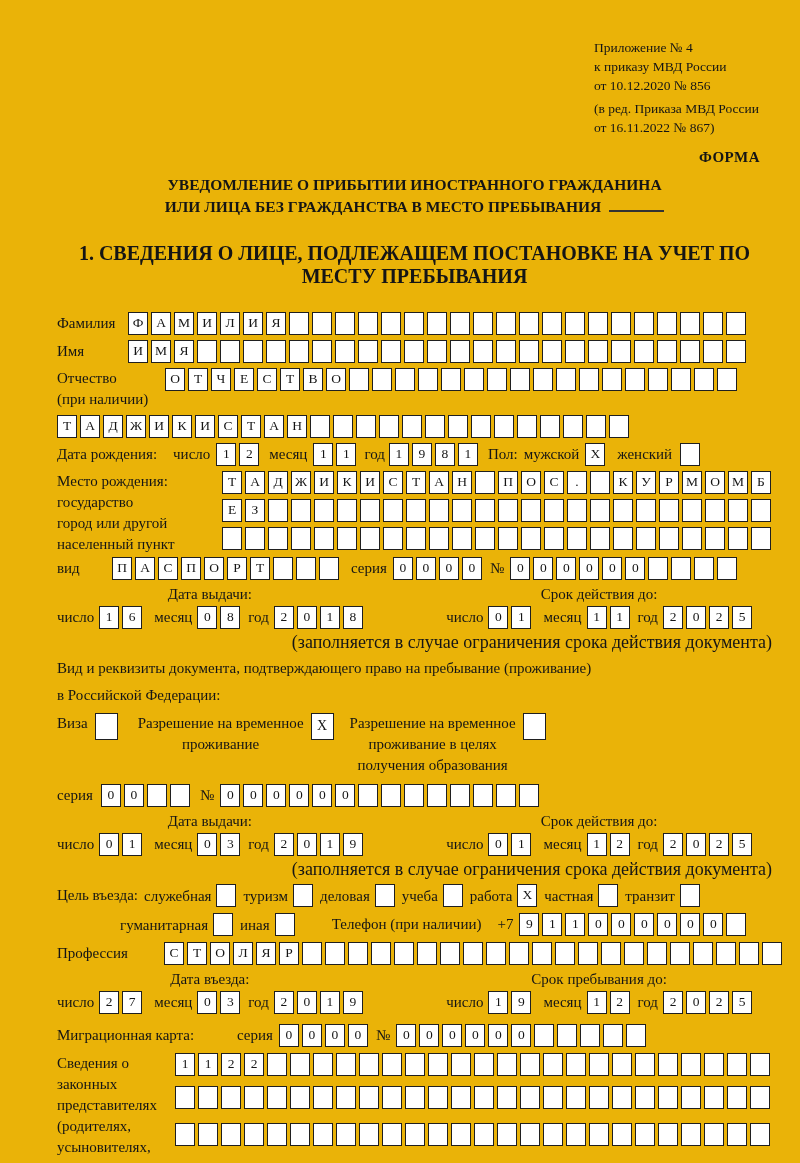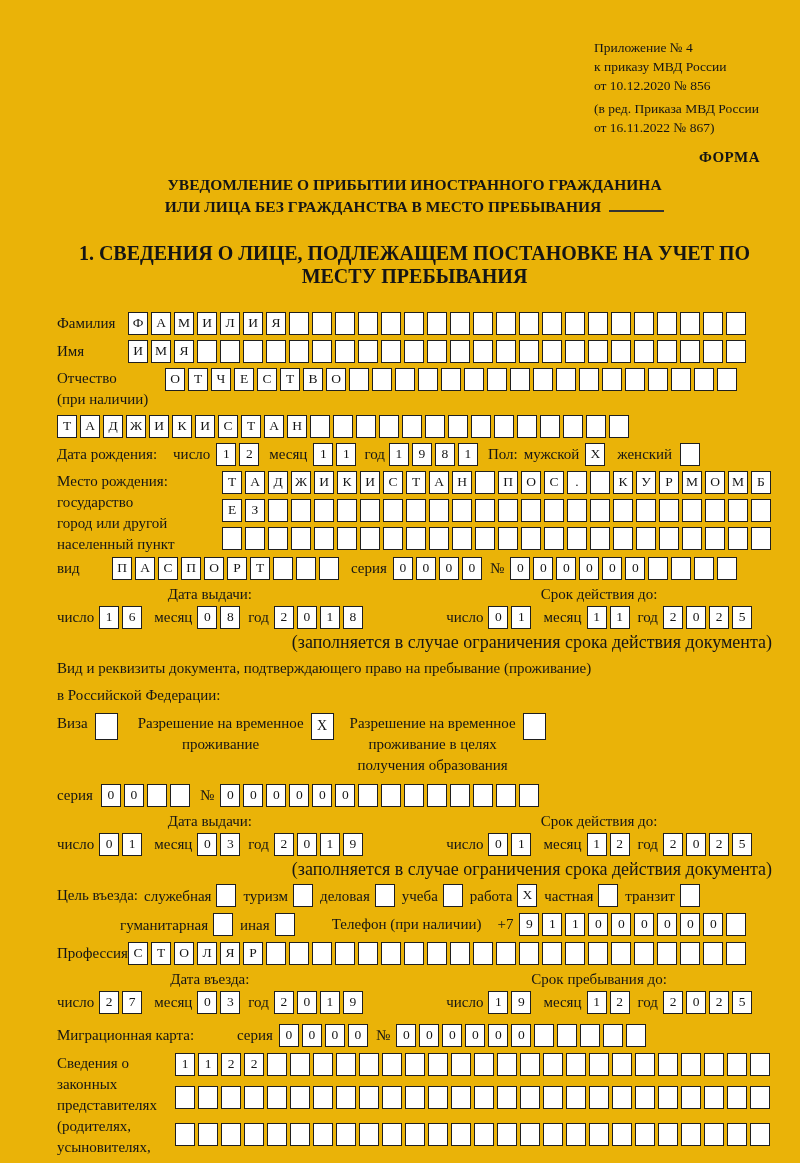--- a/index.html
+++ b/index.html
@@ -597,21 +597,21 @@
           <span class="cell">0</span>
           <span class="cell">0</span>
           <span class="cell">0</span>
           <span class="cell">0</span>
           <span class="cell">0</span>
           <span class="cell">0</span>
           <span class="cell"></span>
         </span>
     </div>
 
-    <div class="frow" style="">
+    <div class="frow" style="gap:36px;">
       <span class="lab w71">Профессия</span>
       <span class="cells">
           <span class="cell">С</span>
           <span class="cell">Т</span>
           <span class="cell">О</span>
           <span class="cell">Л</span>
           <span class="cell">Я</span>
           <span class="cell">Р</span>
           <span class="cell"></span>
           <span class="cell"></span>

